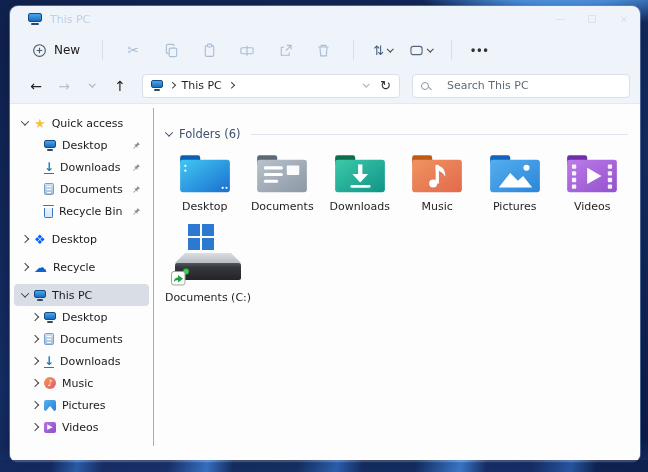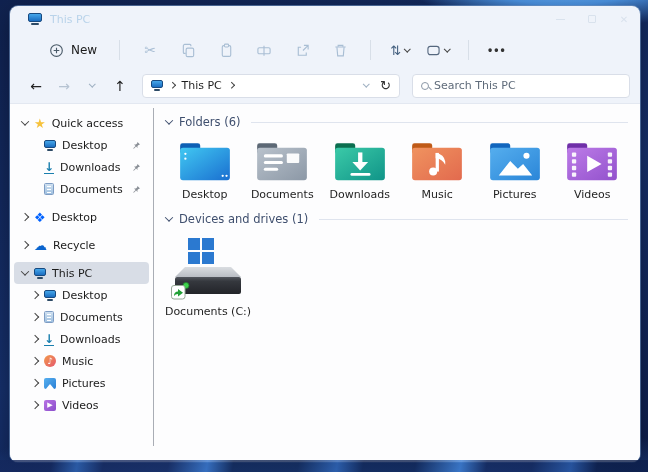--- a/index.html
+++ b/index.html
@@ -27,21 +27,21 @@
   .glyph-min { display:inline-block; width:9px; height:1px; background:#c7d3e2; }
   .glyph-max { display:inline-block; width:8px; height:8px; border:1px solid #c7d3e2; border-radius:1px; }
 
   .ic-monitor { display:inline-block; width:14px; height:12px; position:relative; flex:none; }
   .ic-monitor::before { content:""; position:absolute; left:0; right:0; top:0; bottom:3px;
     background:linear-gradient(#46a7ea,#1a6cc0); border:1px solid #174a80; border-radius:2px; }
   .ic-monitor::after { content:""; position:absolute; bottom:0; left:3px; right:3px; height:2px; background:#2c4a66; border-radius:1px; }
   .ic-monitor.small { width:12px; height:11px; }
 
   
-  .toolbar { height:36px; display:flex; align-items:center; padding:0 14px; gap:6px; flex:none;margin-left:17px; }
+  .toolbar { height:36px; display:flex; align-items:center; padding:0 14px; gap:6px; flex:none; }
   .tool-sep { width:1px; height:20px; background:#d8dfe8; margin:0 8px; flex:none; }
   .new-btn { display:flex; align-items:center; gap:7px; background:none; border:none; font-family:inherit;
     font-size:12px; color:#1a1a1a; padding:4px 8px; border-radius:4px; }
   .tbtn { width:22px; height:24px; display:flex; align-items:center; justify-content:center;
     background:none; border:none; margin:0 5px; border-radius:4px; }
   .tbtn.pale { color:#a9bed4; font-size:14px; }
   .tbtn.wide { width:auto; gap:4px; }
   .dots { font-size:12px; color:#333; letter-spacing:2px; font-weight:bold; }
   .sort-glyph { font-size:13px; color:#44607f; }
   .chev { display:inline-block; width:6px; height:6px; border-right:1.3px solid #444; border-bottom:1.3px solid #444; flex:none; }
@@ -54,21 +54,21 @@
   .navbar { height:36px; display:flex; align-items:center; padding:0 10px 0 14px; gap:4px; flex:none; border-bottom:1px solid #e3e8f1; }
   .nav-btn { background:none; border:none; width:24px; height:24px; display:flex; align-items:center; justify-content:center;
     font-family:inherit; font-size:14px; color:#222; border-radius:4px; flex:none; }
   .nav-btn.disabled { color:#b6c3d2; }
   .addressbar { flex:1; height:24px; margin:0 8px 0 6px; background:#fff; border:1px solid #d9dee8; border-radius:4px;
     display:flex; align-items:center; padding:0 8px; gap:7px; min-width:0; }
   .addr-text { font-size:11px; color:#1f1f1f; }
   .addr-right { margin-left:auto; display:flex; align-items:center; gap:12px; }
   .refresh { font-size:13px; color:#333; }
   .searchbox { width:218px; height:24px; background:#fff; border:1px solid #d9dee8; border-radius:4px;
-    display:flex; align-items:center; padding:0 8px; gap:5px; flex:none; }
+    display:flex; align-items:center; padding:0 8px; gap:18px; flex:none; }
   .magnifier { width:8px; height:8px; border:1.3px solid #8b97a6; border-radius:50%; position:relative; flex:none; }
   .magnifier::after { content:""; position:absolute; width:4px; height:1.3px; background:#8b97a6; transform:rotate(45deg); right:-3.5px; bottom:-1px; }
   .search-input { border:none; outline:none; background:transparent; font-family:inherit; font-size:11px; color:#333; width:100%; }
   .search-input::placeholder { color:#5f6b7a; }
 
   
   .body { flex:1; display:flex; background:#fdfdfe; min-height:0; }
   .sidebar { width:143px; flex:none; padding-top:8px; }
   .divider-v { width:1px; background:#a9adb5; margin:4px 0 16px; flex:none; }
   .content { flex:1; padding:6px 8px 0 12px; min-width:0; }
@@ -93,21 +93,21 @@
     background:linear-gradient(#eaf2fb,#d8e6f6); position:relative; margin-top:3px; }
   .ic-bin::before { content:""; position:absolute; top:-3px; left:-2px; right:-2px; height:1.8px; background:#3a76c0; border-radius:1px; }
   .ic-music-c { width:12px; height:12px; border-radius:50%; background:linear-gradient(135deg,#f29a4a,#e5586e);
     color:#fff; font-size:9px; display:flex; align-items:center; justify-content:center; }
   .ic-pic { width:12px; height:11px; border-radius:2px; background:linear-gradient(135deg,#57b0f0,#2a7fd4); position:relative; overflow:hidden; }
   .ic-pic::after { content:""; position:absolute; bottom:-1px; left:1px; border-left:5px solid transparent; border-right:5px solid transparent; border-bottom:6px solid #fff; }
   .ic-vid { width:12px; height:11px; border-radius:2px; background:linear-gradient(135deg,#b873e4,#8a4ecb);
     color:#fff; font-size:7px; display:flex; align-items:center; justify-content:center; }
 
   
-  .sec-head { display:flex; align-items:center; gap:7px; height:20px; font-size:11.5px; color:#3f4f6e; margin-top:2px; }
+  .sec-head { display:flex; align-items:center; gap:7px; height:20px; font-size:11.5px; color:#3f4f6e; margin-top:14px; }
   .sec-head .rule { flex:1; height:1px; background:#dfe4ee; margin-left:4px; margin-right:4px; }
   .tiles { display:flex; margin-top:6px; margin-bottom:8px; }
   .tile { width:77.5px; display:flex; flex-direction:column; align-items:center; padding-top:2px; flex:none; }
   .tile .tlabel { font-size:11px; color:#1f1f1f; margin-top:4px; white-space:nowrap; }
   .drive-tile { width:84px; }
 
   .statusbar { height:22px; flex:none; border-top:1px solid #e0e4ea; background:#f6f8fb;
     display:flex; align-items:center; padding:0 8px 0 14px; font-size:11px; color:#333; }
   .view-toggles { margin-left:auto; display:flex; align-items:center; gap:6px; }
   .details-icon { width:12px; height:9px; background:repeating-linear-gradient(#555 0 1.5px, transparent 1.5px 3.5px); }
@@ -250,20 +250,27 @@
               <path d="M9.8 1.8 L14.2 6.2 L11.7 7 L9.6 9.1 L9.9 12.3 L7.3 9.7 L3.2 13.8 L2.2 12.8 L6.3 8.7 L3.7 6.1 L6.9 6.4 L9 4.3 Z" fill="#8a8f96"></path>
             </svg>
         </div>
         <div class="srow ind-qa">
           <span class="sic ic-doc"></span>
           <span class="slabel">Documents</span>
           <svg class="pin" width="9" height="9" viewBox="0 0 16 16">
               <path d="M9.8 1.8 L14.2 6.2 L11.7 7 L9.6 9.1 L9.9 12.3 L7.3 9.7 L3.2 13.8 L2.2 12.8 L6.3 8.7 L3.7 6.1 L6.9 6.4 L9 4.3 Z" fill="#8a8f96"></path>
             </svg>
         </div>
+        <div class="srow ind-qa">
+          <span class="sic ic-bin"></span>
+          <span class="slabel">Recycle Bin</span>
+          <svg class="pin" width="9" height="9" viewBox="0 0 16 16">
+              <path d="M9.8 1.8 L14.2 6.2 L11.7 7 L9.6 9.1 L9.9 12.3 L7.3 9.7 L3.2 13.8 L2.2 12.8 L6.3 8.7 L3.7 6.1 L6.9 6.4 L9 4.3 Z" fill="#8a8f96"></path>
+            </svg>
+        </div>
 
         <div class="srow gap">
           <span class="chev right"></span>
           <span class="sic ic-dropbox">❖</span>
           <span class="slabel">Desktop</span>
         </div>
         <div class="srow gap">
           <span class="chev right"></span>
           <span class="sic ic-cloud">☁</span>
           <span class="slabel">Recycle</span>
@@ -422,25 +429,20 @@
                   <rect x="44.5" y="20" width="4.5" height="4.5" rx="1"></rect>
                 <rect x="44.5" y="27" width="4.5" height="4.5" rx="1"></rect>
                   <rect x="44.5" y="34" width="4.5" height="4.5" rx="1"></rect>
               </g>
               <polygon points="23,16.5 23,33.5 38,25" fill="#fff"></polygon>
             </svg>
             <span class="tlabel">Videos</span>
           </div>
         </div>
 
-        <div class="sec-head">
-          <span class="chev down" style="border-color:#3f4f6e"></span>
-          <span>Devices and drives (1)</span>
-          <span class="rule"></span>
-        </div>
 
         <div class="tiles">
           <div class="tile drive-tile">
             <svg width="74" height="64" viewBox="0 0 74 64">
               <defs>
                 <linearGradient id="gtop" x1="0" y1="0" x2="0" y2="1">
                   <stop offset="0" stop-color="#dadde1"></stop>
                     <stop offset="1" stop-color="#b9bdc4"></stop>
                   </linearGradient>
                 <linearGradient id="gfront" x1="0" y1="0" x2="0" y2="1">

